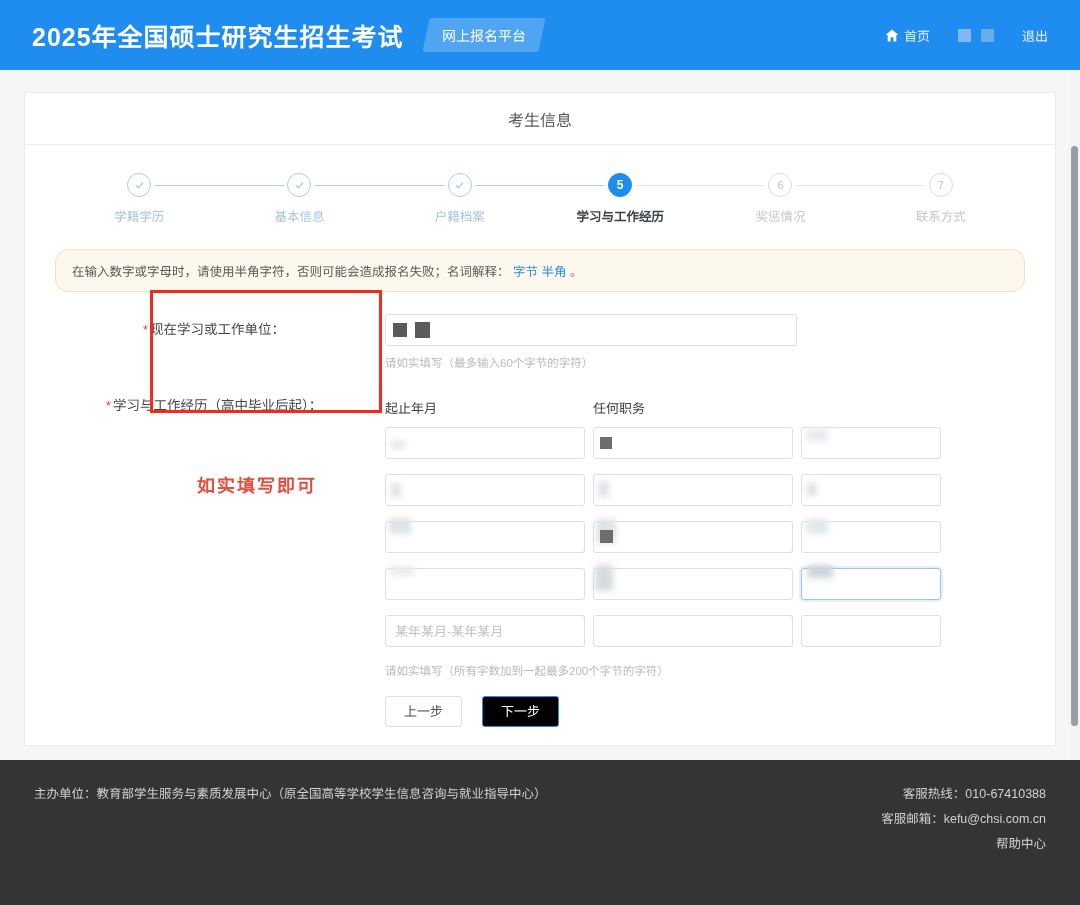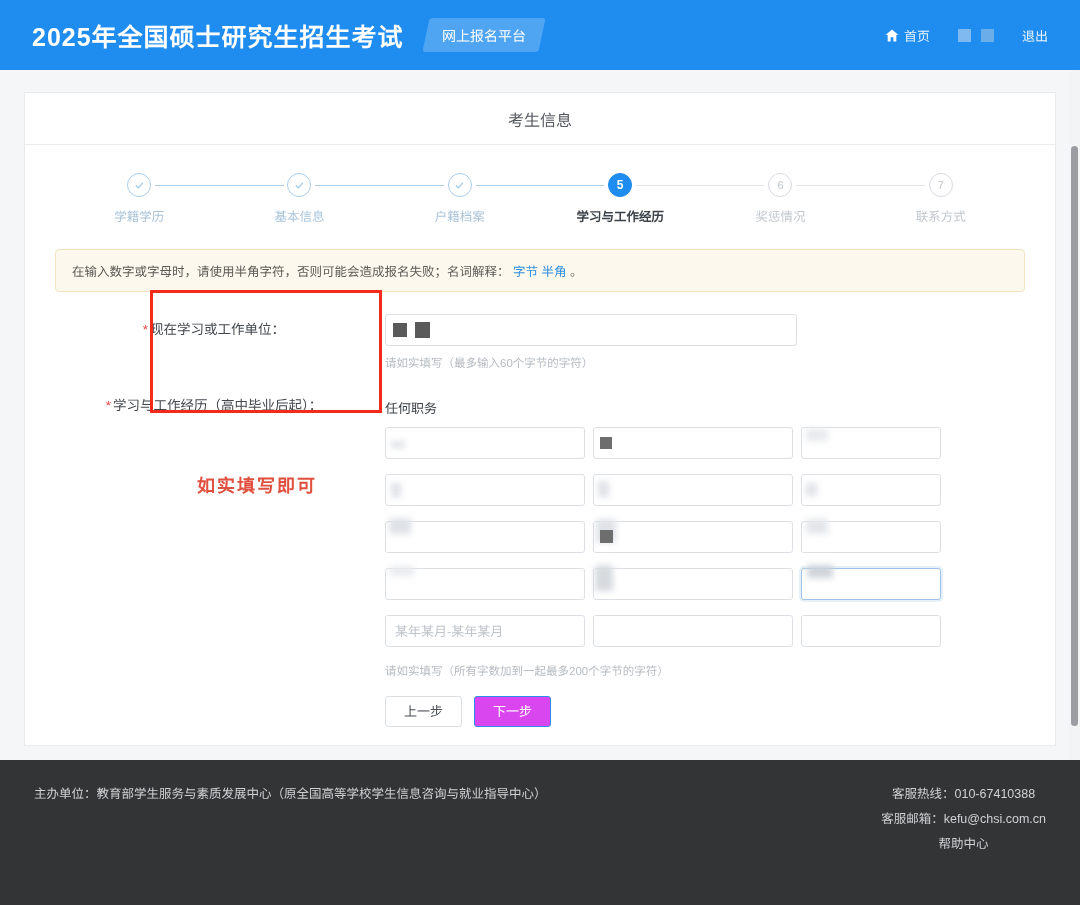--- a/index.html
+++ b/index.html
@@ -143,21 +143,21 @@
   .step.todo .line-left, .step.todo .line-right,
   .step.line-grey .line-right { background: #e2e5e9; }
   .step:first-child .line-left { display: none; }
   .step:last-child .line-right { display: none; }
 
   
   .notice {
     margin: 18px 30px 0 30px;
     background: #fdf8ed;
     border: 1px solid #f3e2c0;
-    border-radius: 4px;
+    border-radius: 13px;
     padding: 11px 16px;
     font-size: 12.5px;
     color: #5b5a55;
   }
   .notice a { color: #2f8fe0; text-decoration: none; cursor: pointer; }
 
   
   .form-area { position: relative; padding: 22px 30px 0 30px; }
 
   .field-row { display: flex; align-items: flex-start; }
@@ -228,21 +228,21 @@
   .btn {
     font-size: 13px;
     padding: 0 18px;
     height: 31px;
     line-height: 29px;
     border-radius: 3px;
     cursor: pointer;
     font-family: inherit;
   }
   .btn-default { background: #fff; border: 1px solid #dcdfe4; color: #4a4f55; }
-  .btn-primary { background: #d946ef; border: 1px solid #2b8cea; color: #fff; }
+  .btn-primary { background: #000000; border: 1px solid #2b8cea; color: #fff; margin-left: 8px; }
 
   
   .anno-box {
     position: absolute;
     border: 3px solid #f32b1b;
     pointer-events: none;
     z-index: 6;
   }
   .anno-text {
     position: absolute;
@@ -273,21 +273,21 @@
   .site-footer {
     height: 145px;
     background: #333436;
     color: #cfd1d3;
     padding: 22px 34px 0 34px;
     display: flex;
     justify-content: space-between;
     font-size: 12.5px;
     line-height: 25px;
   }
-  .foot-right { text-align: center; }
+  .foot-right { text-align: right; }
   .foot-line { white-space: nowrap; }
   .gov-badge {
     display: inline-block;
     width: 14px; height: 14px;
     border-radius: 50%;
     background: radial-gradient(circle at 50% 35%, #f3c33a 0 45%, #d63c2a 46% 100%);
     vertical-align: -2px;
     margin: 0 4px 0 10px;
   }
   .foot-link { cursor: pointer; }
@@ -407,20 +407,21 @@
       </div>
 
       <div class="field-row" style="margin-top:26px;">
         <div class="field-label" style="line-height:20px;">
           <span class="req">*</span><span>学习与工作经历（高中毕业后起）：</span>
         </div>
         <div class="field-control">
           <div class="exp-table">
 
             <div class="exp-head">
+              <div>起止年月</div>
               <div>任何职务</div>
             </div>
 
             <div class="exp-rowline">
               <div style="position:relative;">
                 <input class="txt" type="text" placeholder="" style="">
                 <span class="blur-blob" style="left:6px; top:14px; width:14px; height:7px;"></span>
               </div>
               <div style="position:relative;">
                 <input class="txt" type="text" placeholder="" style="">

